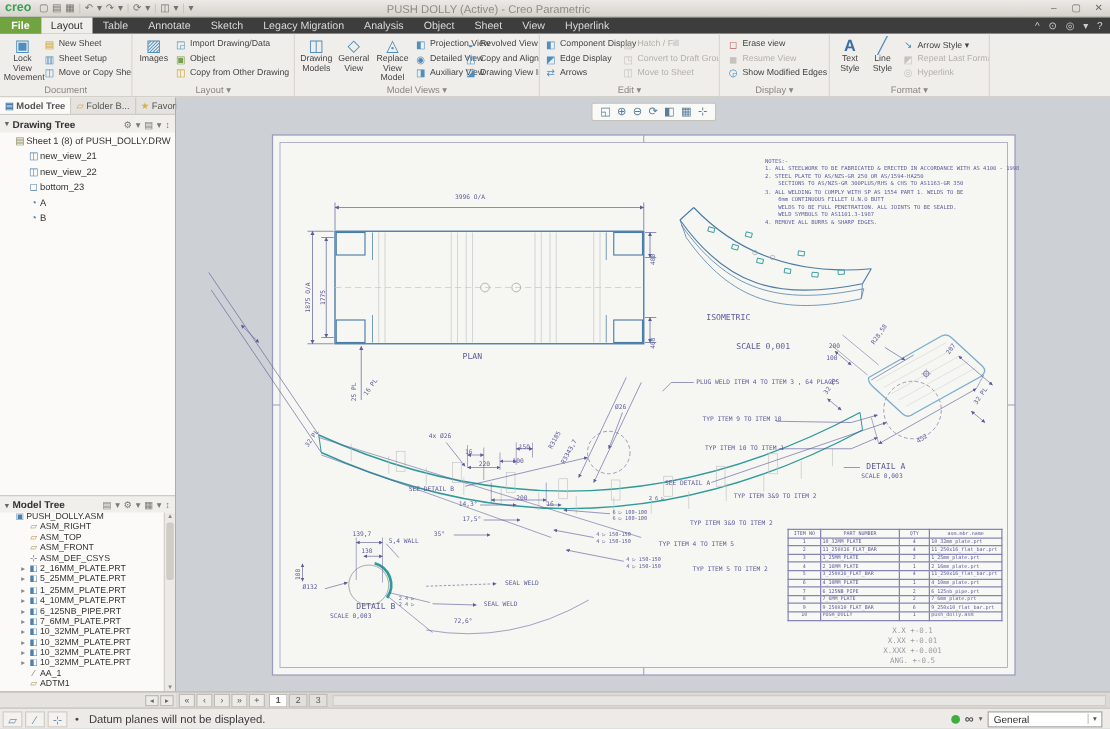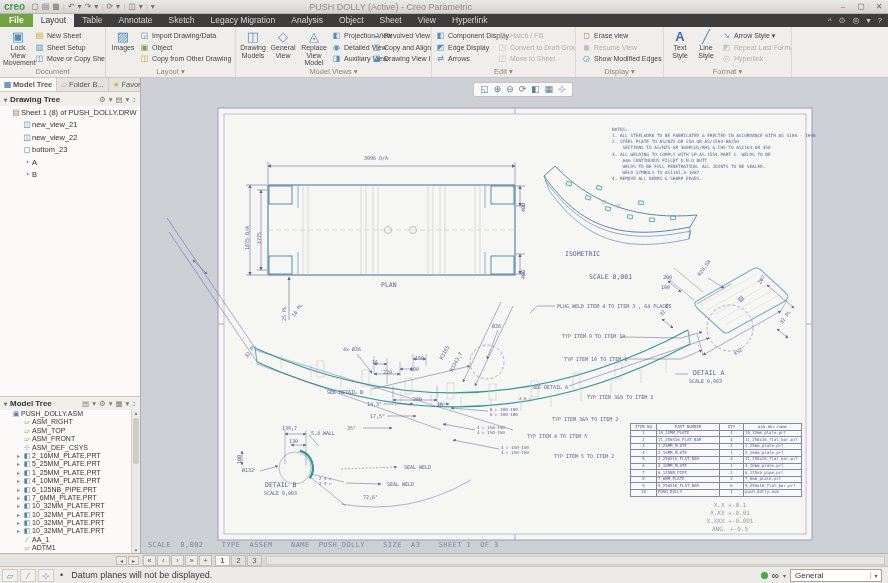--- a/index.html
+++ b/index.html
@@ -646,21 +646,21 @@
 <div class="notes">
   
 <div>NOTES:-</div><div>1. ALL STEELWORK TO BE FABRICATED &amp; ERECTED IN ACCORDANCE WITH AS 4100 - 1998</div><div>2. STEEL PLATE TO AS/NZS-GR 250 OR AS/1594-HA250</div><div>    SECTIONS TO AS/NZS-GR 300PLUS/RHS &amp; CHS TO AS1163-GR 350</div><div>3. ALL WELDING TO COMPLY WITH SP AS 1554 PART 1. WELDS TO BE</div><div>    6mm CONTINUOUS FILLET U.N.O BUTT</div><div>    WELDS TO BE FULL PENETRATION. ALL JOINTS TO BE SEALED.</div><div>    WELD SYMBOLS TO AS1101.3-1987</div><div>4. REMOVE ALL BURRS &amp; SHARP EDGES.</div></div>
 
 <span class="ann" style="left:223px;top:78px">3996 O/A</span>
 <span class="ann r90" style="left:104px;top:172px">1875 O/A</span>
 <span class="ann r90" style="left:116px;top:166px">1775</span>
 <span class="ann r90" style="left:380px;top:134px">400</span>
 <span class="ann r90" style="left:380px;top:201px">400</span>
 <span class="ann r90" style="left:141px;top:243px">25 PL</span>
-<span class="ann annL" style="left:240px;top:204px">PLAN</span>
+<span class="ann annL" style="left:229px;top:204px">PLAN</span>
 
 <span class="ann annL" style="left:424px;top:173px">ISOMETRIC</span>
 <span class="ann annL" style="left:448px;top:196px">SCALE 0,001</span>
 
 <span class="ann r55" style="left:150px;top:237px">16 PL</span>
 <span class="ann r55" style="left:103px;top:278px">32 PL</span>
 <span class="ann" style="left:202px;top:269px">4x Ø26</span>
 <span class="ann" style="left:231px;top:282px">16</span>
 <span class="ann" style="left:242px;top:292px">220</span>
 <span class="ann" style="left:274px;top:278px">150</span>
@@ -704,21 +704,21 @@
 <span class="ann r55" style="left:638px;top:244px">32 PL</span>
 <span class="ann r32" style="left:592px;top:274px">452</span>
 <span class="ann annL" style="left:552px;top:292px">DETAIL A</span>
 <span class="ann" style="left:548px;top:301px">SCALE 0,003</span>
 
 <span class="ann" style="left:141px;top:348px">139,7</span>
 <span class="ann" style="left:148px;top:361px">130</span>
 <span class="ann" style="left:170px;top:353px">5,4 WALL</span>
 <span class="ann" style="left:101px;top:390px">Ø132</span>
 <span class="ann r90" style="left:96px;top:386px">100</span>
-<span class="ann annL" style="left:124px;top:404px">DETAIL B</span>
+<span class="ann annL" style="left:144px;top:404px">DETAIL B</span>
 <span class="ann" style="left:123px;top:413px">SCALE 0,003</span>
 
 <table class="bom">
   <colgroup>
         <col style="width:26px">
         <col style="width:63px">
         <col style="width:24px">
         <col style="width:58px">
       </colgroup>
   <thead>
@@ -884,21 +884,20 @@
 </table>
 
 <div class="tol">
 
 <div>X.X   +-0.1</div>
       <div>X.XX   +-0.01</div>
       <div>X.XXX  +-0.001</div>
       <div>ANG.   +-0.5</div>
     </div>
 
-<div class="statline">SCALE  0,002    TYPE  ASSEM    NAME  PUSH_DOLLY    SIZE  A3    SHEET 1  OF 3</div>
 </div>
 
 <div class="panel-bottom">
     <span>◂</span>
     <span>▸</span>
   </div>
 <div class="sheettabs">
   <div style="display:flex;gap:1px">
 
   <div class="stbtn"><span>«</span></div>

